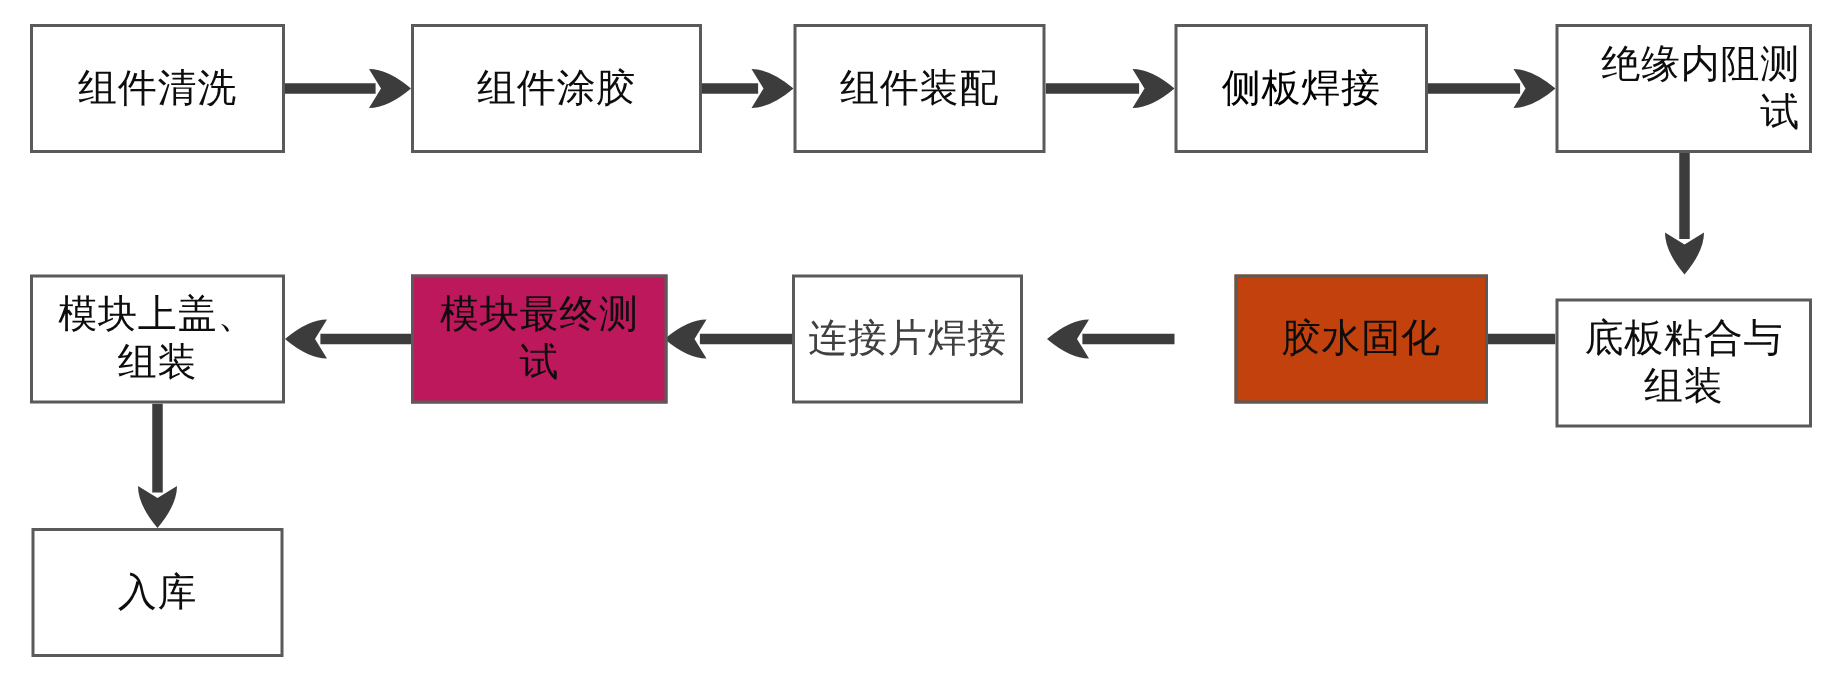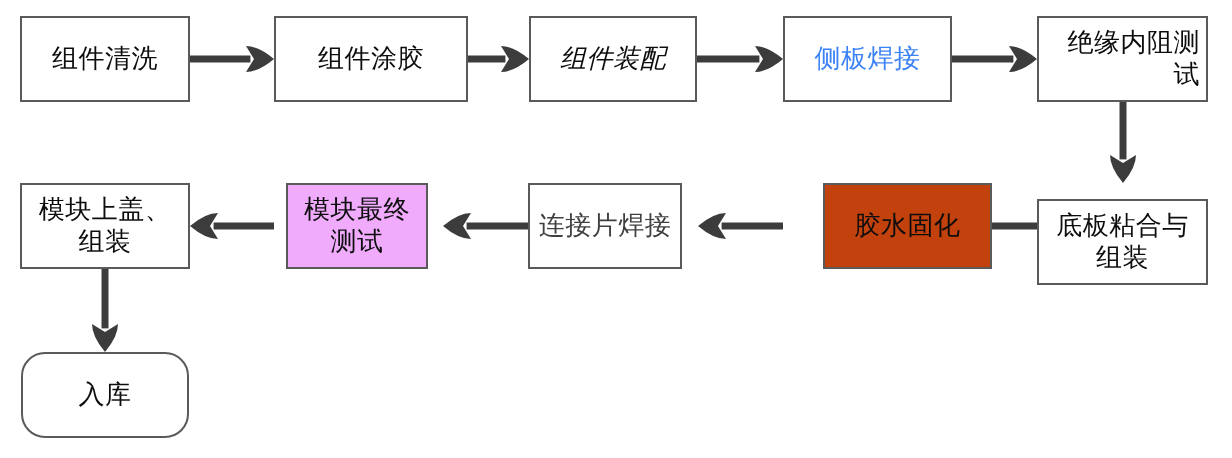--- a/index.html
+++ b/index.html
@@ -109,40 +109,40 @@
         <line x1="26" y1="26" x2="26" y2="85.4" stroke="#3c3c3c" stroke-width="7" stroke-linecap="butt"></line>
         <path d="M 26 109 Q 13 93.6 13 81 L 26 89 L 39 81 Q 39 93.6 26 109 Z" fill="#3c3c3c"></path>
       </svg>
     </div>
     <div class="node" style="left: 20px; top: 16px; width: 170px; height: 86px; border-color: rgb(90, 90, 90); background: rgb(255, 255, 255); color: rgb(13, 13, 13); text-align: center;">
       <span class="label">组件清洗</span>
     </div>
     <div class="node" style="left: 274px; top: 16px; width: 194px; height: 86px; border-color: rgb(90, 90, 90); background: rgb(255, 255, 255); color: rgb(13, 13, 13);">
       <span class="label">组件涂胶</span>
     </div>
-    <div class="node" style="left: 529px; top: 16px; width: 168px; height: 86px; border-color: rgb(90, 90, 90); background: rgb(255, 255, 255); color: rgb(13, 13, 13); font-style: italic;">
+    <div class="node" style="left: 529px; top: 16px; width: 168px; height: 86px; border-color: rgb(90, 90, 90); background: rgb(255, 255, 255); color: rgb(13, 13, 13);">
       <span class="label">组件装配</span>
     </div>
-    <div class="node" style="left: 783px; top: 16px; width: 169px; height: 86px; border-color: rgb(90, 90, 90); background: rgb(255, 255, 255); color: #3b82f6;">
+    <div class="node" style="left: 783px; top: 16px; width: 169px; height: 86px; border-color: rgb(90, 90, 90); background: rgb(255, 255, 255); color: #000000;">
       <span class="label">侧板焊接</span>
     </div>
     <div class="node" style="left: 1037px; top: 16px; width: 171px; height: 86px; border-color: rgb(90, 90, 90); background: rgb(255, 255, 255); color: rgb(13, 13, 13); text-align: right;">
       <span class="label">绝缘内阻测试</span>
     </div>
     <div class="node" style="left: 1037px; top: 183px; width: 171px; height: 86px; border-color: rgb(90, 90, 90); background: rgb(255, 255, 255); color: rgb(13, 13, 13); margin-top: 16px;">
       <span class="label">底板粘合与组装</span>
     </div>
     <div class="node" style="left: 783px; top: 183px; width: 169px; height: 86px; border-color: rgb(90, 90, 90); background: #c2410c; color: rgb(13, 13, 13); margin-left: 40px;">
       <span class="label">胶水固化</span>
     </div>
     <div class="node" style="left: 528px; top: 183px; width: 154px; height: 86px; border-color: rgb(90, 90, 90); background: rgb(255, 255, 255); color: #404040;">
       <span class="label">连接片焊接</span>
     </div>
-    <div class="node" style="left: 274px; top: 183px; width: 142px; height: 86px; border-color: rgb(90, 90, 90); background: #f0abfc; color: rgb(13, 13, 13); margin-left: 12px;">
+    <div class="node" style="left: 274px; top: 183px; width: 171px; height: 86px; border-color: rgb(90, 90, 90); background: #be185d; color: rgb(13, 13, 13);">
       <span class="label">模块最终测试</span>
     </div>
     <div class="node" style="left: 20px; top: 183px; width: 170px; height: 86px; border-color: rgb(90, 90, 90); background: rgb(255, 255, 255); color: rgb(13, 13, 13);">
       <span class="label">模块上盖、组装</span>
     </div>
-    <div class="node" style="left: 21px; top: 352px; width: 168px; height: 86px; border-color: rgb(90, 90, 90); background: rgb(255, 255, 255); color: rgb(13, 13, 13); border-radius: 24px;">
+    <div class="node" style="left: 21px; top: 352px; width: 168px; height: 86px; border-color: rgb(90, 90, 90); background: rgb(255, 255, 255); color: rgb(13, 13, 13);">
       <span class="label">入库</span>
     </div>
   </div>
 
 </body></html>

